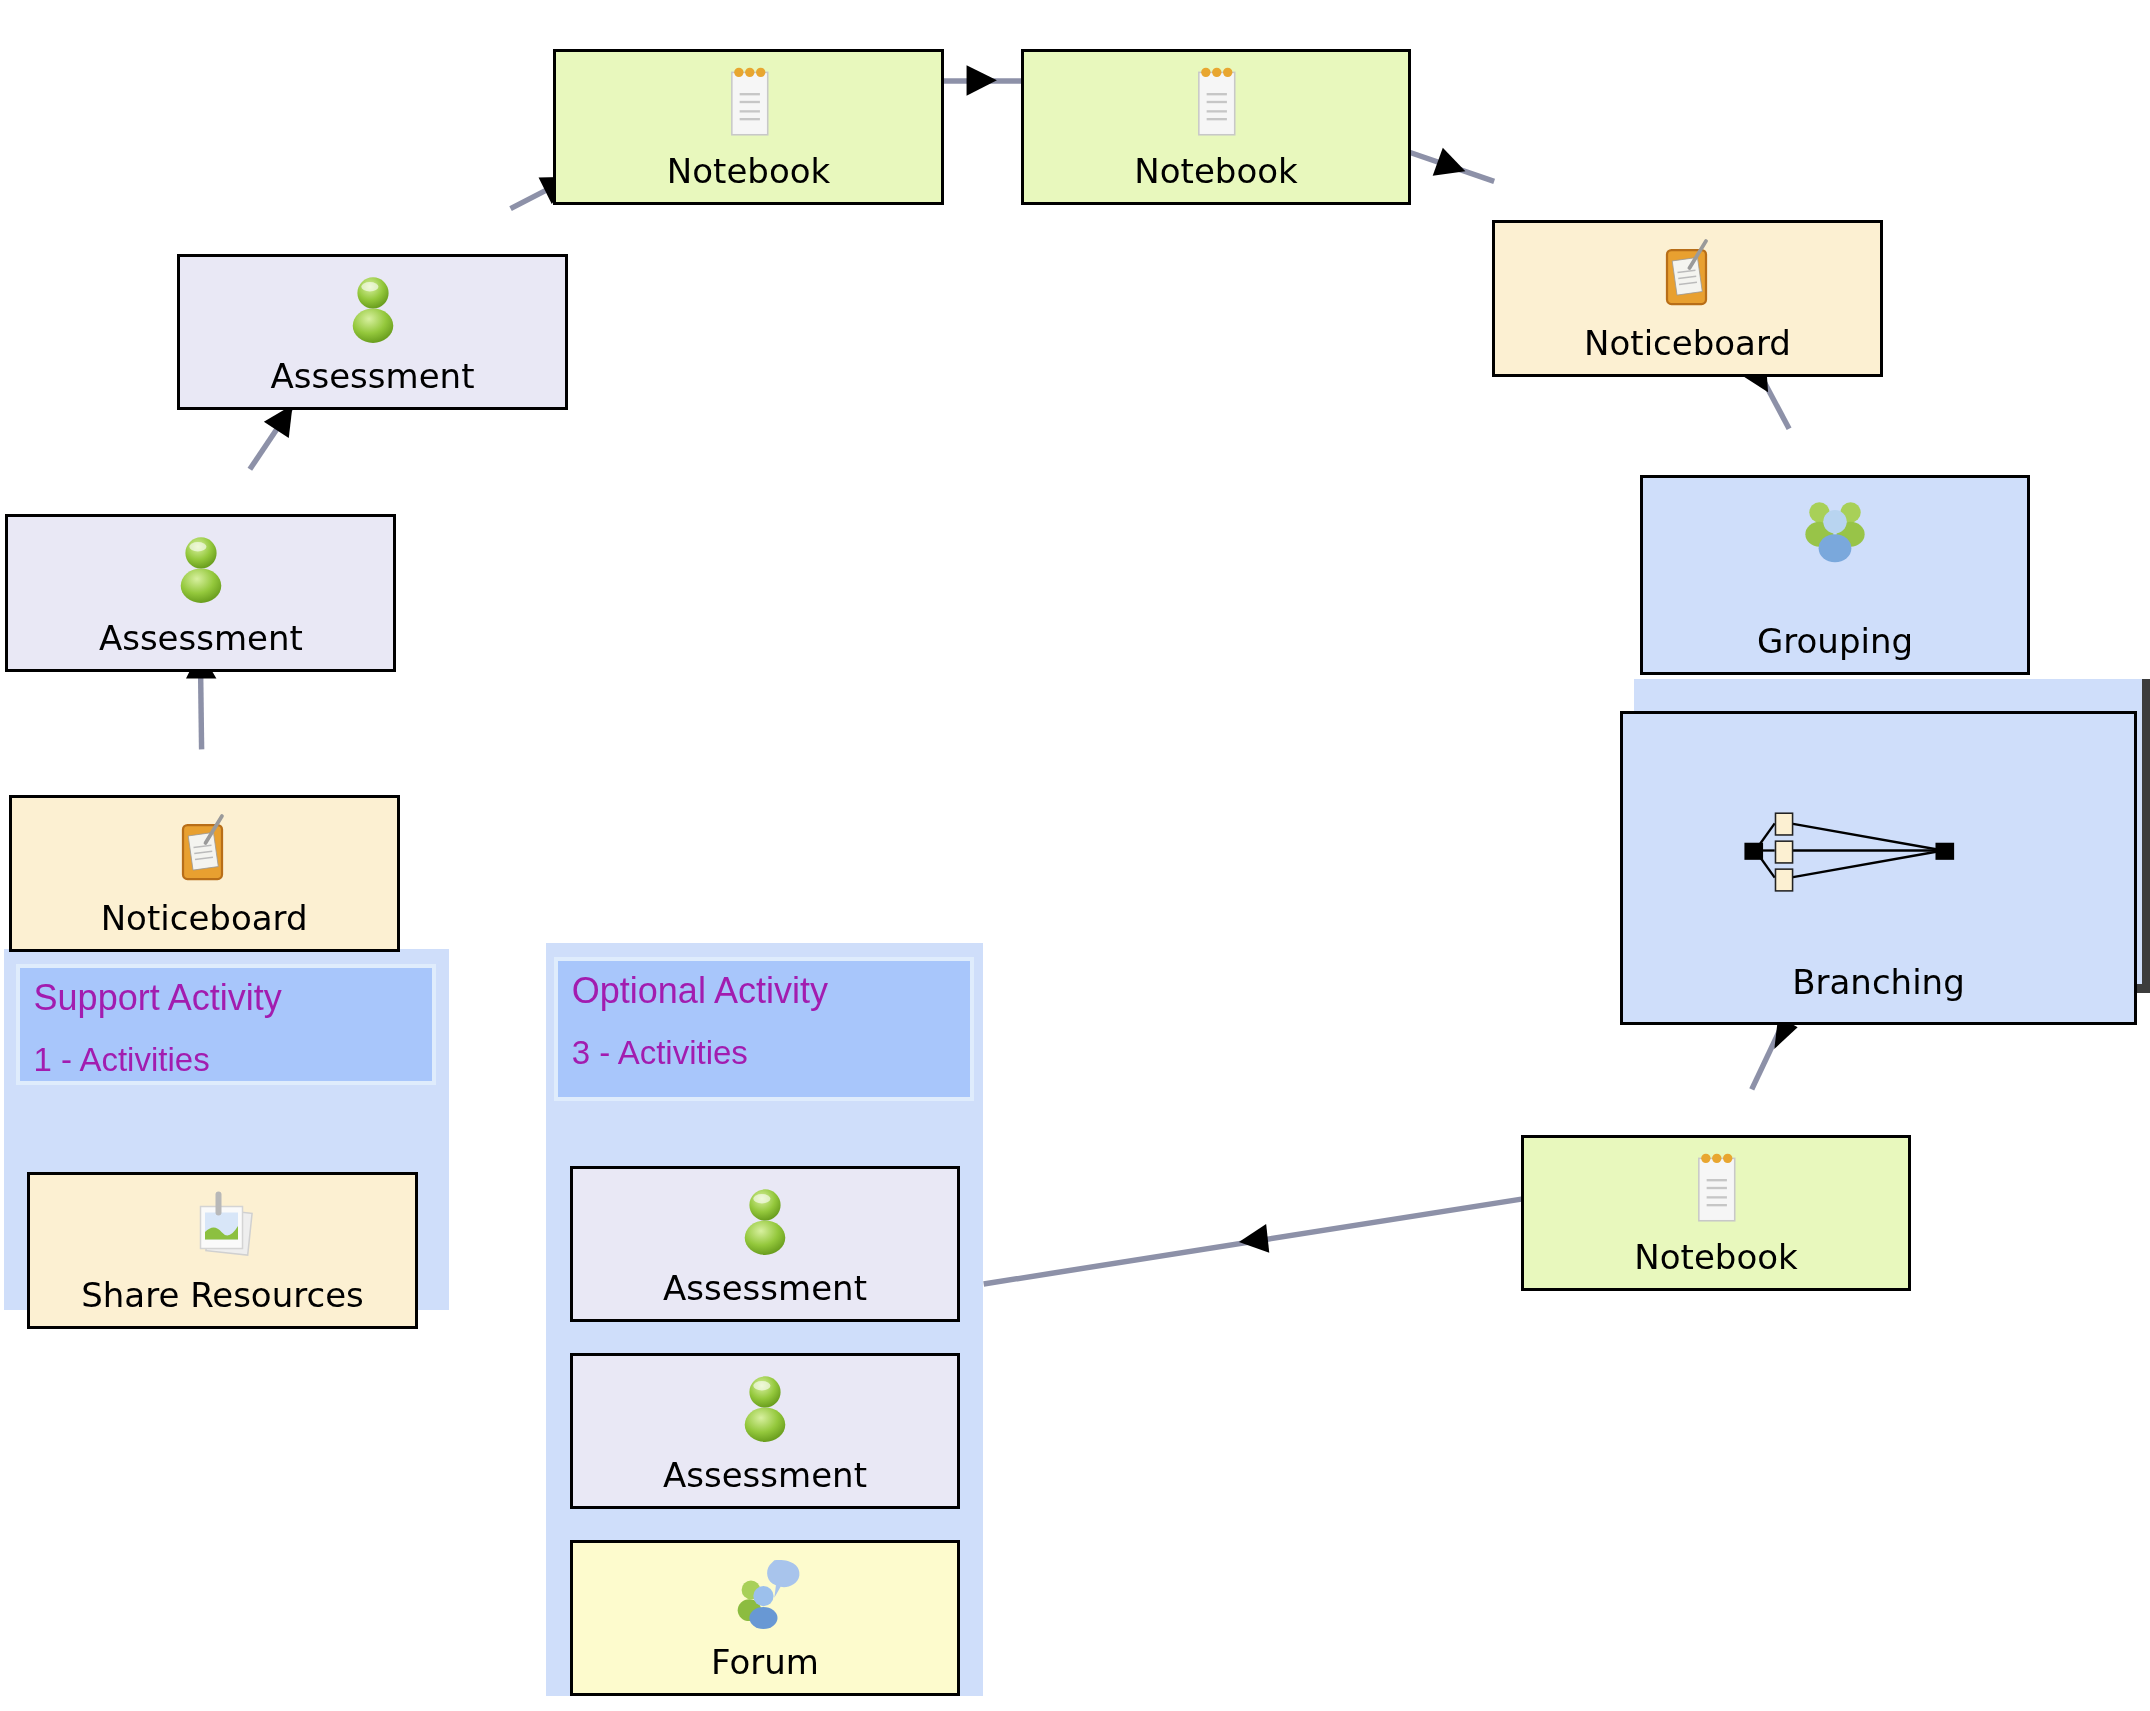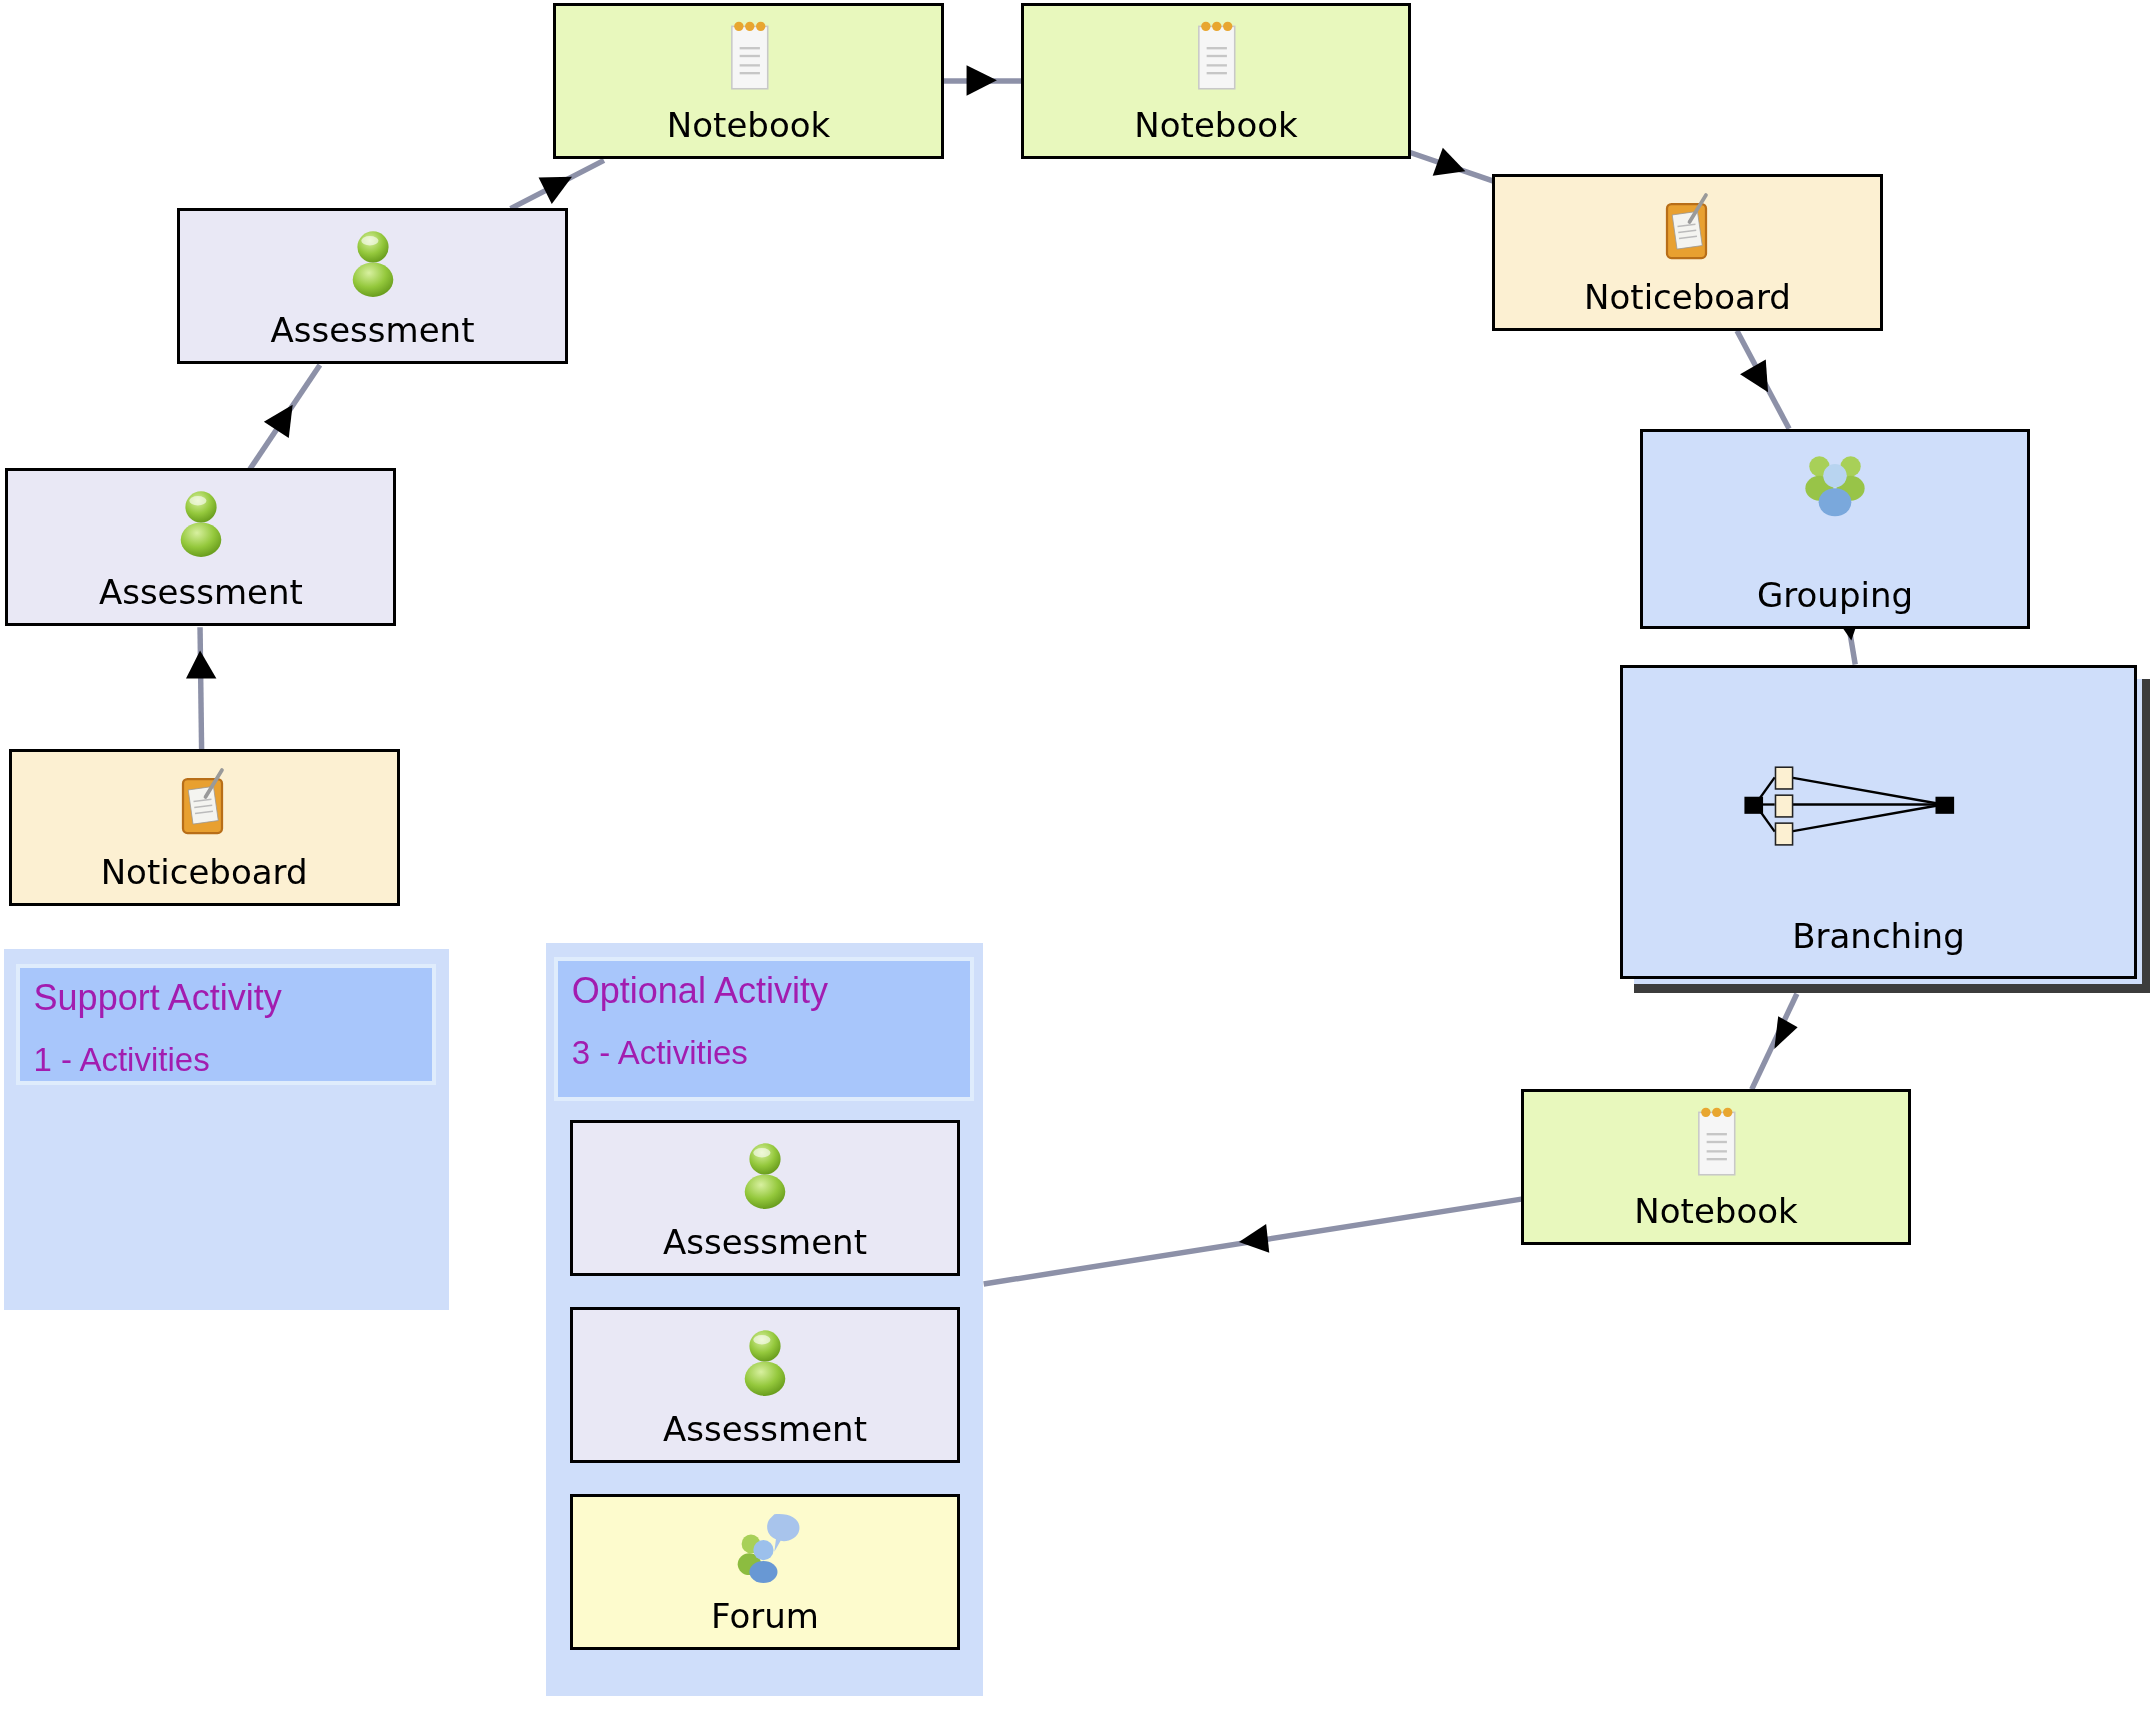--- a/index.html
+++ b/index.html
@@ -7,21 +7,21 @@
          font-family: "DejaVu Sans", sans-serif; }
   #canvas { position: absolute; left: 0; top: 0; width: 2151px; height: 1712px; }
   #wires { position: absolute; left: 0; top: 0; width: 2151px; height: 1712px; z-index: 1; pointer-events: none; }
   #wires line { stroke: #8d91a8; stroke-width: 7; stroke-linecap: butt; }
   #wires polygon { fill: #000000; }
 
   .activity {
     position: absolute; box-sizing: border-box;
     border: 3.1px solid #000000;
     z-index: 3; cursor: pointer;
-    display: flex; flex-direction: column; align-items: center; justify-content: flex-end;
+    display: flex; flex-direction: column; align-items: center; justify-content: flex-end; margin-top: 46px;
   }
   .activity .label {
     font-family: "DejaVu Sans", sans-serif; font-size: 34px; color: #000000;
     line-height: 1; margin-bottom: 14px; white-space: nowrap;
   }
   .activity .icon {
     position: absolute; left: 50%; top: 11px; transform: translateX(-50%);
     width: 78px; height: 78px;
   }
   .activity .icon svg { width: 100%; height: 100%; display: block; }
@@ -242,20 +242,32 @@
       </span>
     <span class="label">Notebook</span>
   </div>
 
   <div class="container" id="support-container" style="left: 3.9px; top: 949px; width: 445px; height: 361px;">
     <div class="header" id="support-header" style="left: 11.7px; top: 15px; width: 420px; height: 121px;">
       <span class="title">Support Activity</span>
       <span class="count">1 - Activities</span>
     </div>
   </div>
+  <div class="activity" id="act-share-resources" style="left: 27px; top: 1126px; width: 391px; height: 157px; background: rgb(252, 240, 210);">
+    <span class="icon" style="width: 75px; height: 75px; top: 12.4px;">
+        <svg viewBox="0 0 100 100">
+      <rect x="30" y="32" width="56" height="56" fill="#eeeeee" stroke="#d0d0d0" stroke-width="2" transform="rotate(6 58 60)"></rect>
+      <rect x="20" y="26" width="56" height="56" fill="#fafafa" stroke="#d4d4d4" stroke-width="2"></rect>
+      <rect x="26" y="34" width="44" height="36" fill="#d8e6f8"></rect>
+      <path d="M26 60 Q38 48 48 60 T70 52 L70 70 L26 70 Z" fill="#8cc040"></path>
+      <rect x="40" y="6" width="8" height="32" rx="4" fill="#b8b8b8"></rect>
+        </svg>
+      </span>
+    <span class="label">Share Resources</span>
+  </div>
 
   <div class="container" id="optional-container" style="left: 546px; top: 943px; width: 437px; height: 753px;">
     <div class="header" id="optional-header" style="left: 7.8px; top: 14px; width: 420px; height: 144px;">
       <span class="title">Optional Activity</span>
       <span class="count">3 - Activities</span>
     </div>
   </div>
   <div class="activity" id="act-opt-assessment-1" style="left: 570px; top: 1120px; width: 390px; height: 156px; background: rgb(233, 232, 245);">
     <span class="icon">
         <svg viewBox="0 0 100 100">

